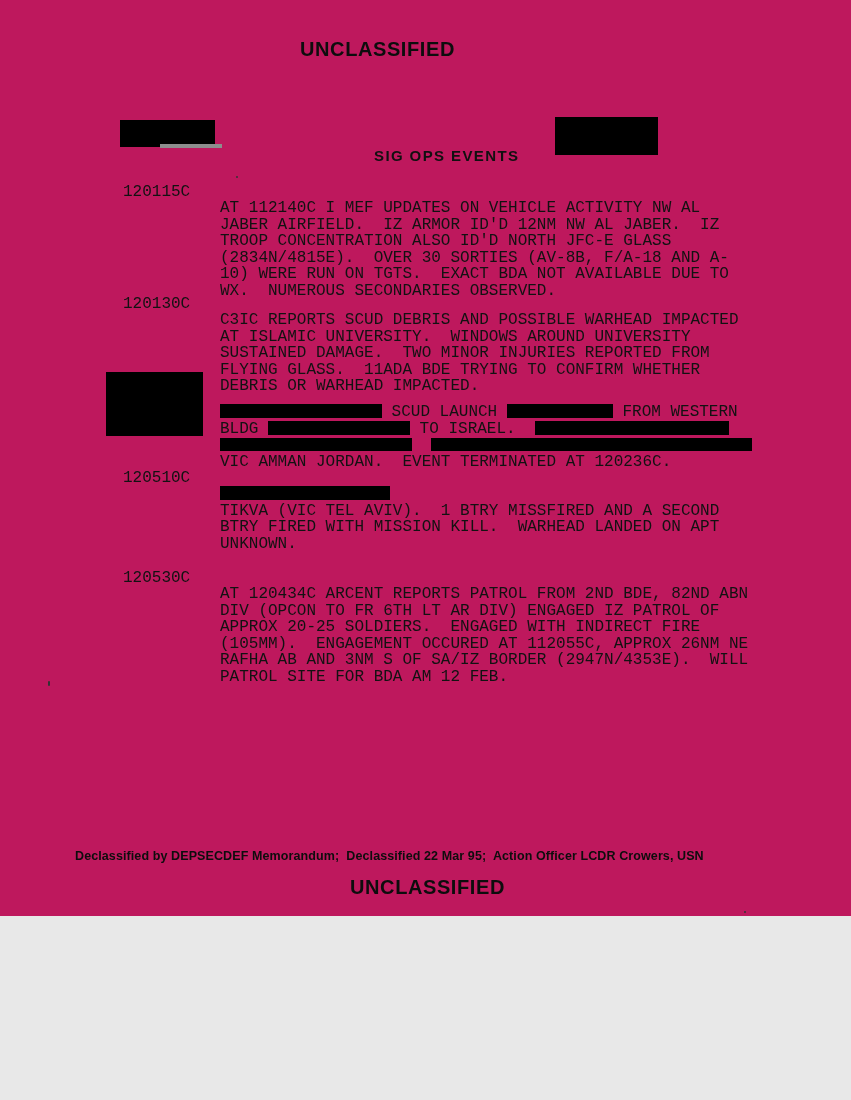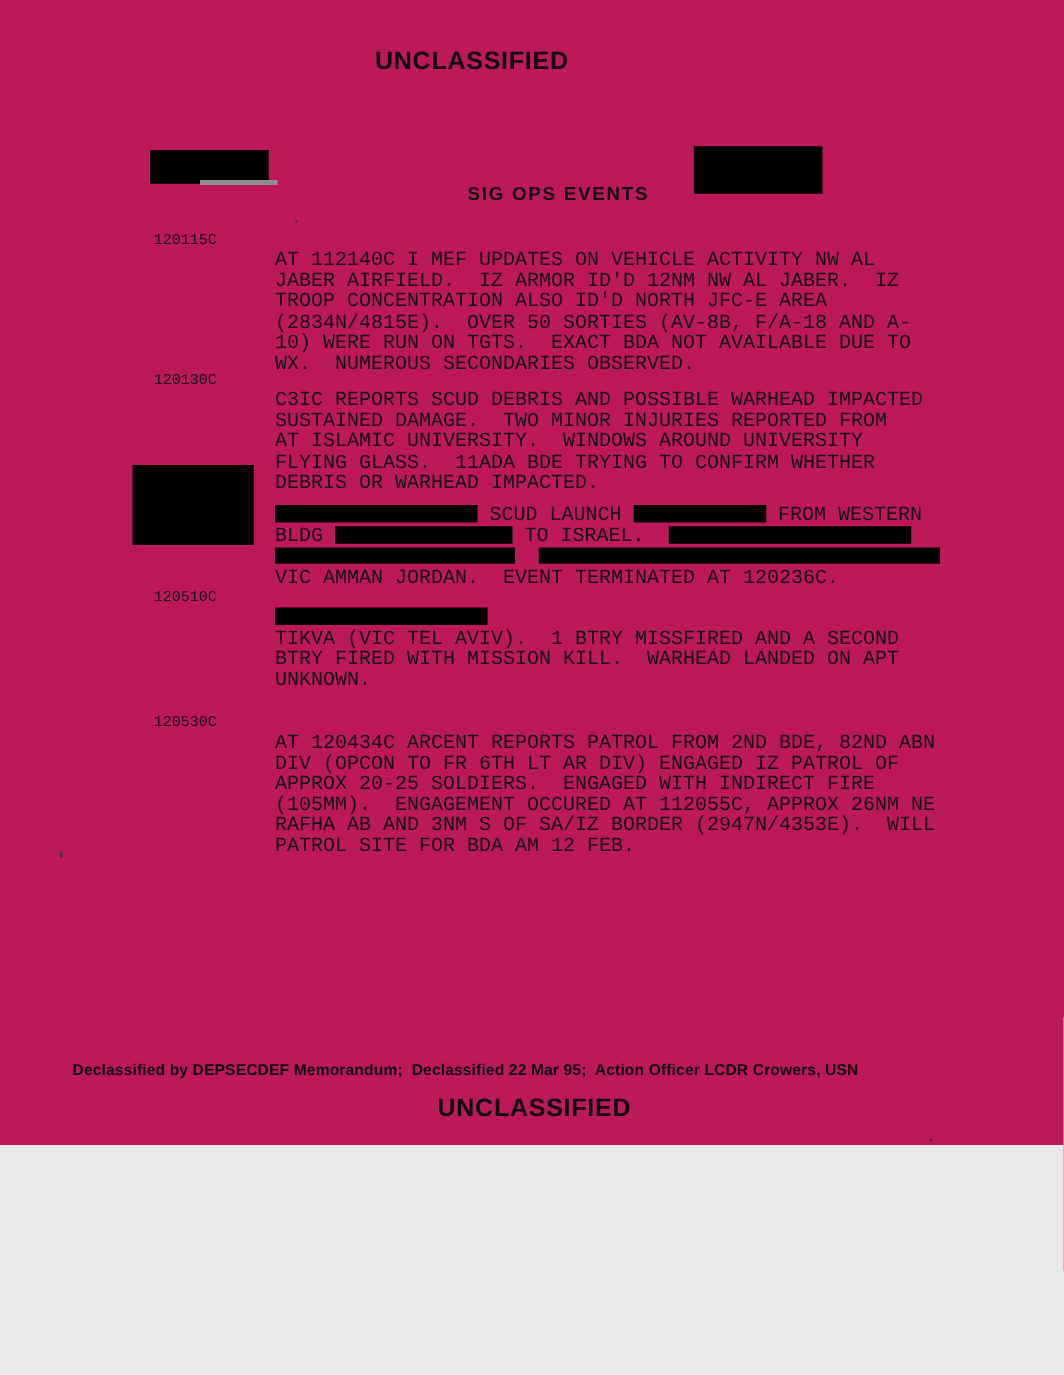--- a/index.html
+++ b/index.html
@@ -14,21 +14,21 @@
     font-family:"Liberation Sans","DejaVu Sans",sans-serif;
     font-weight:bold;font-size:20px;letter-spacing:0.6px;color:#0d0d0d;
   }
   .doc-title{
     font-family:"Liberation Sans","DejaVu Sans",sans-serif;
     font-weight:bold;font-size:15px;letter-spacing:1.4px;color:#101010;
   }
   .entry{position:absolute;left:0;width:851px;}
   .ts{
     position:absolute;left:123px;top:0;
-    font-size:12px;line-height:16.5px;white-space:pre;color:#121212;
+    font-size:16px;line-height:16.5px;white-space:pre;color:#121212;
   }
   .body{position:absolute;left:220px;top:16px;width:560px;}
   .tline{
     font-size:16px;line-height:16.5px;white-space:pre;color:#121212;
     min-height:16.5px;
   }
   .redact{
     display:inline-block;background:#000;vertical-align:-2px;
   }
   .rbox{position:absolute;background:#000;}
@@ -51,32 +51,32 @@
   <div class="abs classification" style="left:300px;top:38px;">UNCLASSIFIED</div>
 
   <div class="abs doc-title" style="left:374px;top:147px;">SIG OPS EVENTS</div>
 
   <div class="abs" style="left:0;top:0;width:851px;height:1100px;">
       <div class="entry" style="top: 184px;">
         <div class="ts">120115C</div>
         <div class="body">
           <div class="tline"><span>AT 112140C I MEF UPDATES ON VEHICLE ACTIVITY NW AL</span></div>
           <div class="tline"><span>JABER AIRFIELD.  IZ ARMOR ID'D 12NM NW AL JABER.  IZ</span></div>
-          <div class="tline"><span>TROOP CONCENTRATION ALSO ID'D NORTH JFC-E AREA</span></div>
-          <div class="tline"><span>(2834N/4815E).  OVER 50 SORTIES (AV-8B, F/A-18 AND A-</span></div>
+          <div class="tline"><span>TROOP CONCENTRATION ALSO ID'D NORTH JFC-E GLASS</span></div>
+          <div class="tline"><span>(2834N/4815E).  OVER 30 SORTIES (AV-8B, F/A-18 AND A-</span></div>
           <div class="tline"><span>10) WERE RUN ON TGTS.  EXACT BDA NOT AVAILABLE DUE TO</span></div>
           <div class="tline"><span>WX.  NUMEROUS SECONDARIES OBSERVED.</span></div>
         </div>
       </div>
       <div class="entry" style="top: 296px;">
         <div class="ts">120130C</div>
         <div class="body">
           <div class="tline"><span>C3IC REPORTS SCUD DEBRIS AND POSSIBLE WARHEAD IMPACTED</span></div>
+          <div class="tline"><span>AT ISLAMIC UNIVERSITY.  WINDOWS AROUND UNIVERSITY</span></div>
           <div class="tline"><span>SUSTAINED DAMAGE.  TWO MINOR INJURIES REPORTED FROM</span></div>
-          <div class="tline"><span>AT ISLAMIC UNIVERSITY.  WINDOWS AROUND UNIVERSITY</span></div>
           <div class="tline"><span>FLYING GLASS.  11ADA BDE TRYING TO CONFIRM WHETHER</span></div>
           <div class="tline"><span>DEBRIS OR WARHEAD IMPACTED.</span></div>
         </div>
       </div>
       <div class="entry" style="top: 388px;">
         <div class="ts"></div>
         <div class="body">
           <div class="tline"><span class="redact" style="width: 162px; height: 14px;"></span><span> SCUD LAUNCH </span><span class="redact" style="width: 106px; height: 14px;"></span><span> FROM WESTERN</span></div>
           <div class="tline"><span>BLDG </span><span class="redact" style="width: 142px; height: 14px;"></span><span> TO ISRAEL.  </span><span class="redact" style="width: 194px; height: 14px;"></span></div>
           <div class="tline"><span class="redact" style="width: 192px; height: 13px;"></span><span>  </span><span class="redact" style="width: 321px; height: 13px;"></span></div>
@@ -103,21 +103,21 @@
           <div class="tline"><span>PATROL SITE FOR BDA AM 12 FEB.</span></div>
         </div>
       </div>
       <div class="rbox" style="left: 120px; top: 120px; width: 95px; height: 27px;"></div>
       <div class="rbox" style="left: 160px; top: 144px; width: 62px; height: 4px; background: rgb(141, 141, 141);"></div>
       <div class="rbox" style="left: 555px; top: 117px; width: 103px; height: 38px;"></div>
       <div class="rbox" style="left: 106px; top: 372px; width: 97px; height: 64px;"></div>
       <div class="rbox" style="left: 508px; top: 938px; width: 97px; height: 27px;"></div>
     </div>
 
-  <div class="abs footer-note" style="left:58px;top:849px;">Declassified by DEPSECDEF Memorandum;  Declassified 22 Mar 95;  Action Officer LCDR Crowers, USN</div>
+  <div class="abs footer-note" style="left:75px;top:849px;">Declassified by DEPSECDEF Memorandum;  Declassified 22 Mar 95;  Action Officer LCDR Crowers, USN</div>
 
   <div class="abs classification" style="left:350px;top:876px;">UNCLASSIFIED</div>
 
   <div class="abs doc-ref" style="left:105px;top:945px;margin-top:20px;">SI80PS5.PAP/SOE#7</div>
 
   <div class="speck" style="left:48px;top:681px;width:2px;height:5px;"></div>
   <div class="speck" style="left:236px;top:176px;width:2px;height:2px;"></div>
   <div class="speck" style="left:146px;top:940px;width:2px;height:2px;"></div>
   <div class="speck" style="left:88px;top:988px;width:3px;height:3px;"></div>
   <div class="speck" style="left:92px;top:1012px;width:4px;height:2px;"></div>

